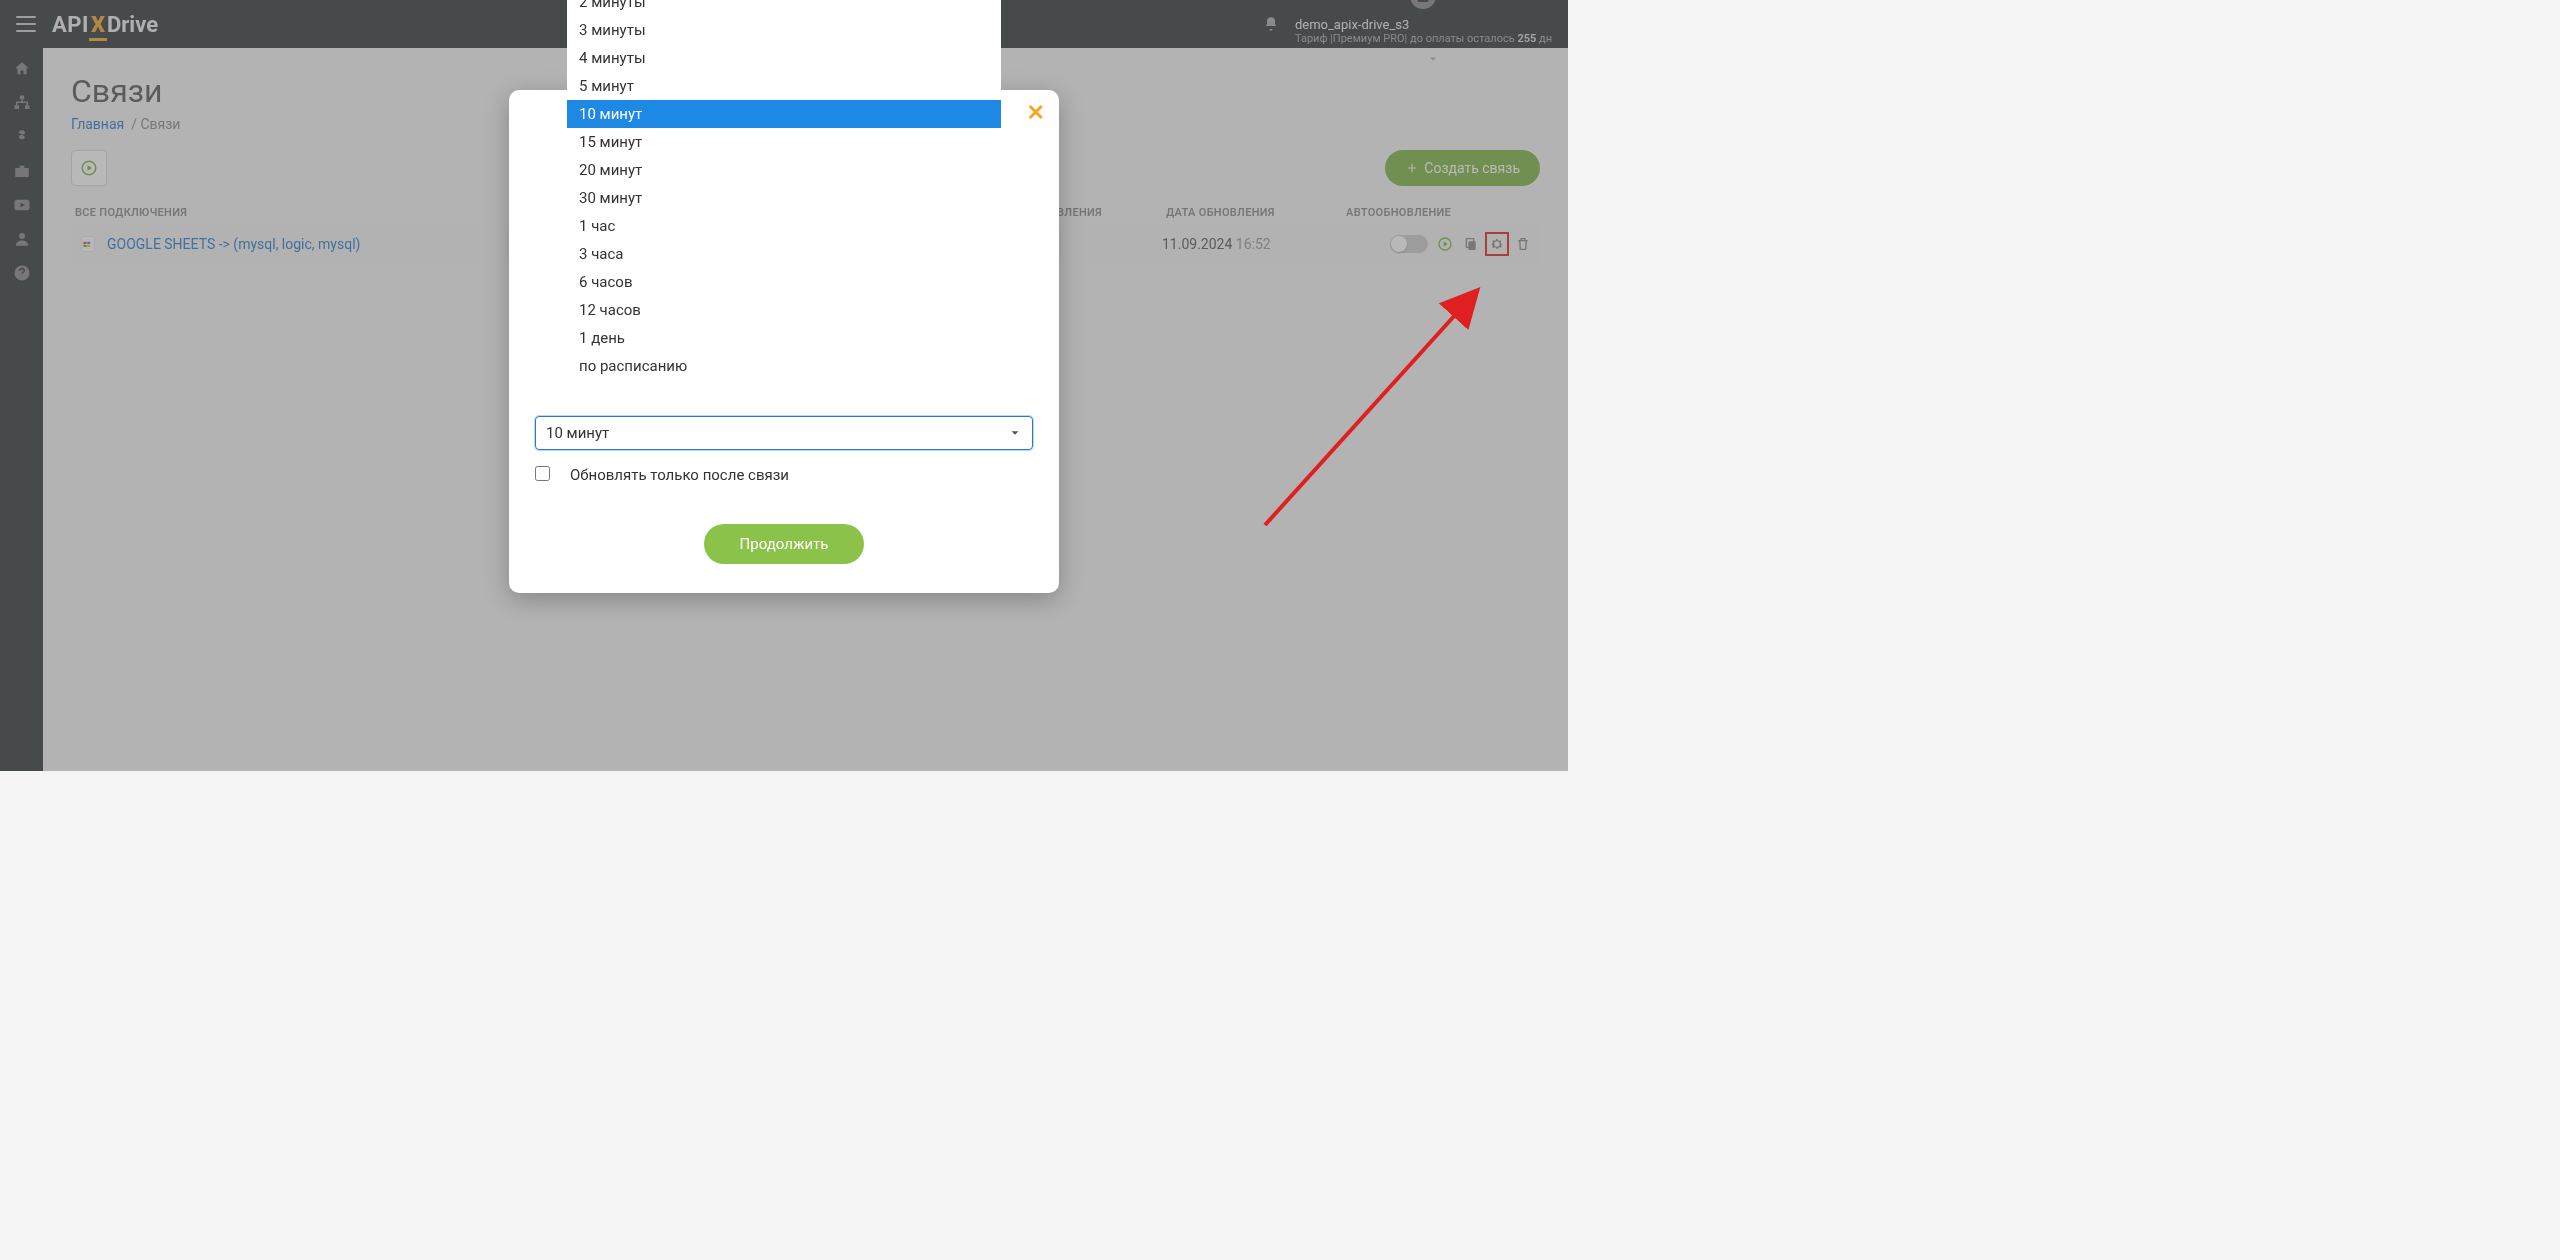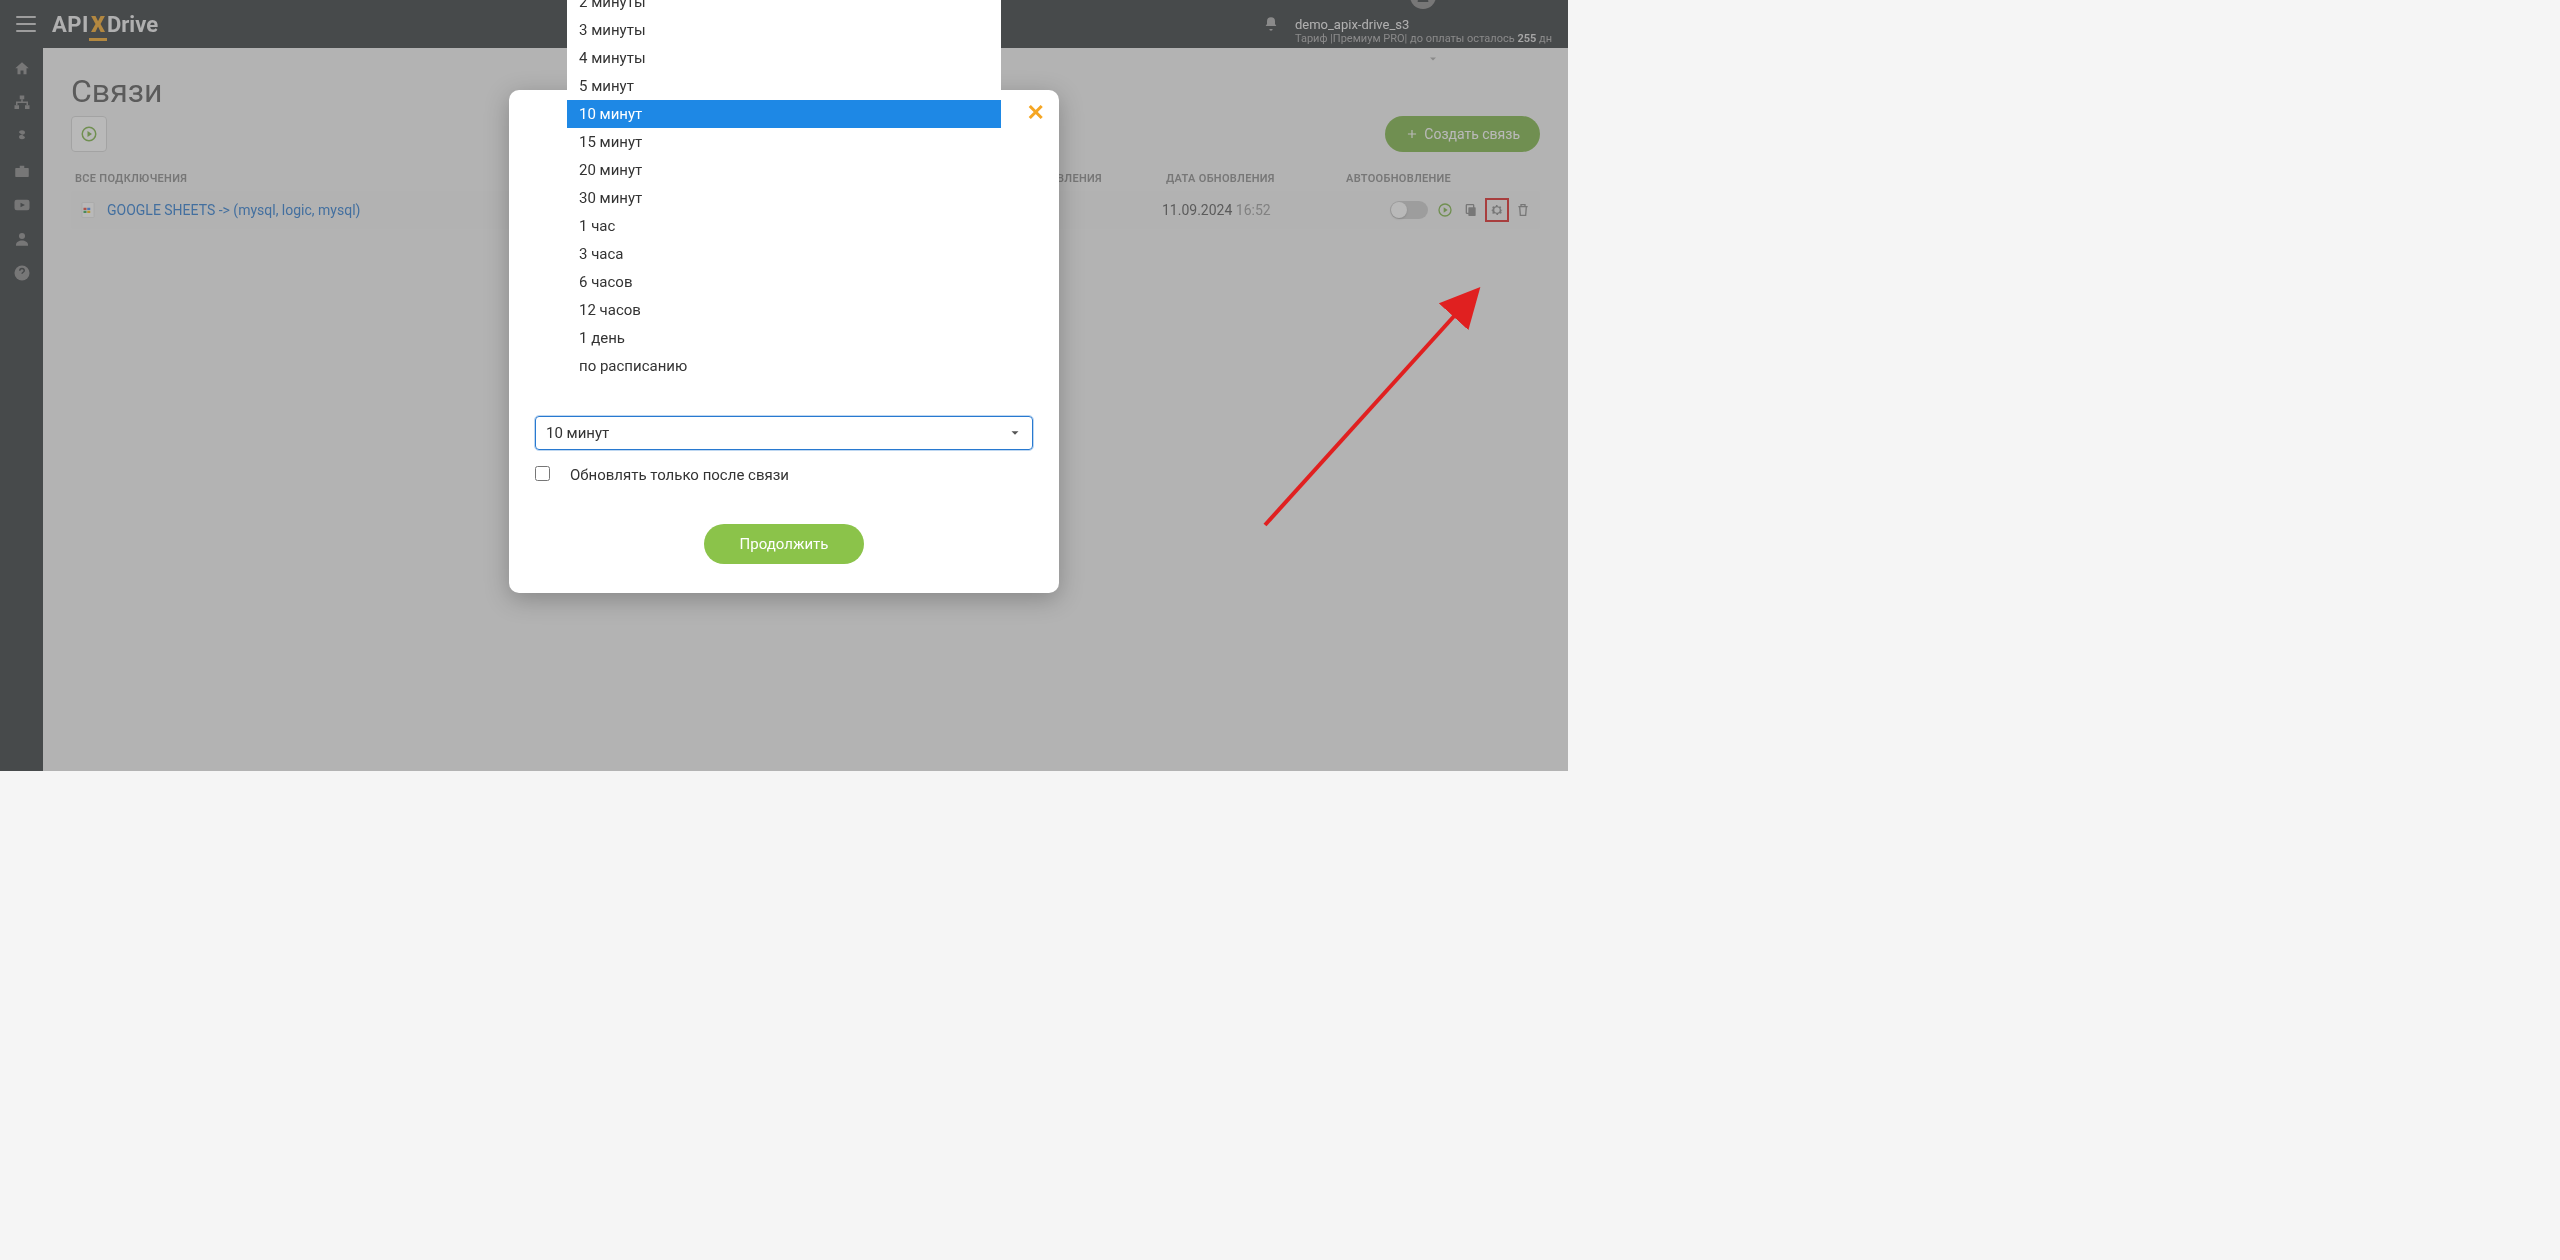--- a/index.html
+++ b/index.html
@@ -143,20 +143,24 @@
         <path d="M4 20c0-4 4-6 8-6s8 2 8 6v1H4z"></path>
       </svg>
     <svg class="sidebar-item" viewBox="0 0 24 24">
         <circle cx="12" cy="12" r="10"></circle>
         <path d="M9 9a3 3 0 116 0c0 2-3 2-3 4M12 17h.01" stroke="#313538" stroke-width="2" fill="none"></path>
       </svg>
   </div>
 
   <div class="main">
     <div class="page-title">Связи</div>
+    <div class="breadcrumbs">
+      <a href="#">Главная</a>
+      &nbsp;/&nbsp;<span>Связи</span>
+    </div>
 
     <div class="toolbar">
       <div class="play-btn">
         <svg viewBox="0 0 24 24">
             <circle cx="12" cy="12" r="9"></circle>
             <path d="M10 8l6 4-6 4z" fill="#7bb342" stroke="none"></path>
           </svg>
       </div>
       <button class="create-btn">
         <svg viewBox="0 0 24 24">

